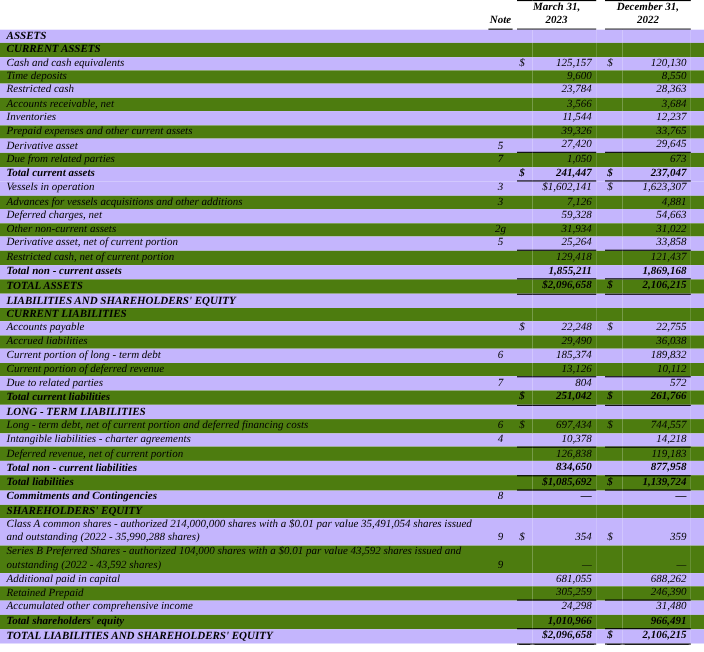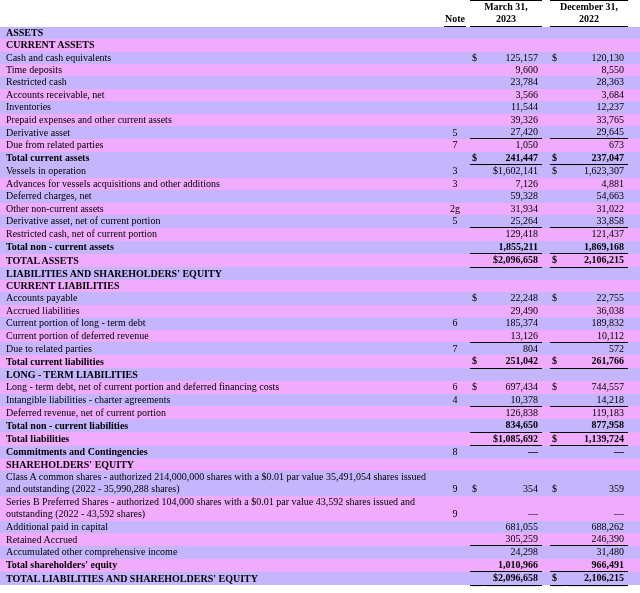--- a/index.html
+++ b/index.html
@@ -2,36 +2,36 @@
 <html><head>
 <meta charset="utf-8">
 <style>
   html,body{margin:0;padding:0;background:#ffffff;}
   body{
     width:640px;height:593px;overflow:hidden;
     font-family:"Liberation Serif", "DejaVu Serif", serif;
     font-size:10px;color:#000;
     -webkit-font-smoothing:none;
   }
-  #sheet{width:640px;height:593px;position:relative;}
+  #sheet{width:640px;height:593px;position:relative;font-style:italic;}
   table.bs{width:640px;border-collapse:collapse;table-layout:fixed;}
   table.bs td{padding:0;vertical-align:bottom;line-height:12.4px;height:12.4px;}
 
   
   col.c-label{width:440px;}
   col.c-note {width:30px;}
   col.c-cur1 {width:14px;}
   col.c-val1 {width:58px;}
   col.c-gap  {width:8px;}
   col.c-cur2 {width:16px;}
   col.c-val2 {width:62px;}
   col.c-pad  {width:12px;}
 
   .band{background:#c4b5fd;}
-  .white{background:#f0abfc;padding-left:28px;}
+  .white{background:#4d7c0f;padding-left:28px;}
 
   .label{padding-left:6px !important;text-align:left;white-space:nowrap;}
   .label.wrap{white-space:normal;padding-right:10px !important;line-height:12.4px;}
   .note{text-align:center;}
   .cur{text-align:left;padding-left:2px !important;}
   .val{text-align:right;padding-right:4px !important;white-space:nowrap;}
 
   .bold{font-weight:bold;}
 
   
@@ -459,21 +459,21 @@
           <td class="label">Additional paid in capital</td>
           <td class="note"></td>
           <td class="cur"></td>
           <td class="val">681,055</td>
           <td></td>
           <td class="cur"></td>
           <td class="val">688,262</td>
           <td></td>
         </tr>
         <tr class="white">
-          <td class="label">Retained Accrued</td>
+          <td class="label">Retained Prepaid</td>
           <td class="note"></td>
           <td class="cur"></td>
           <td class="val">305,259</td>
           <td></td>
           <td class="cur"></td>
           <td class="val">246,390</td>
           <td></td>
         </tr>
         <tr class="band">
           <td class="label">Accumulated other comprehensive income</td>

